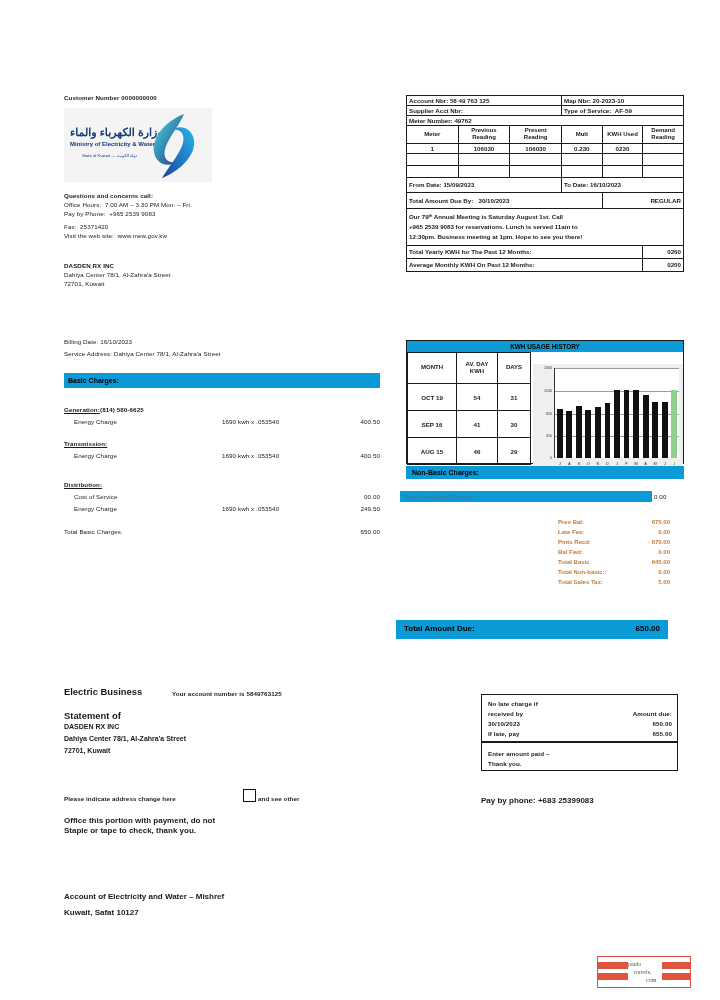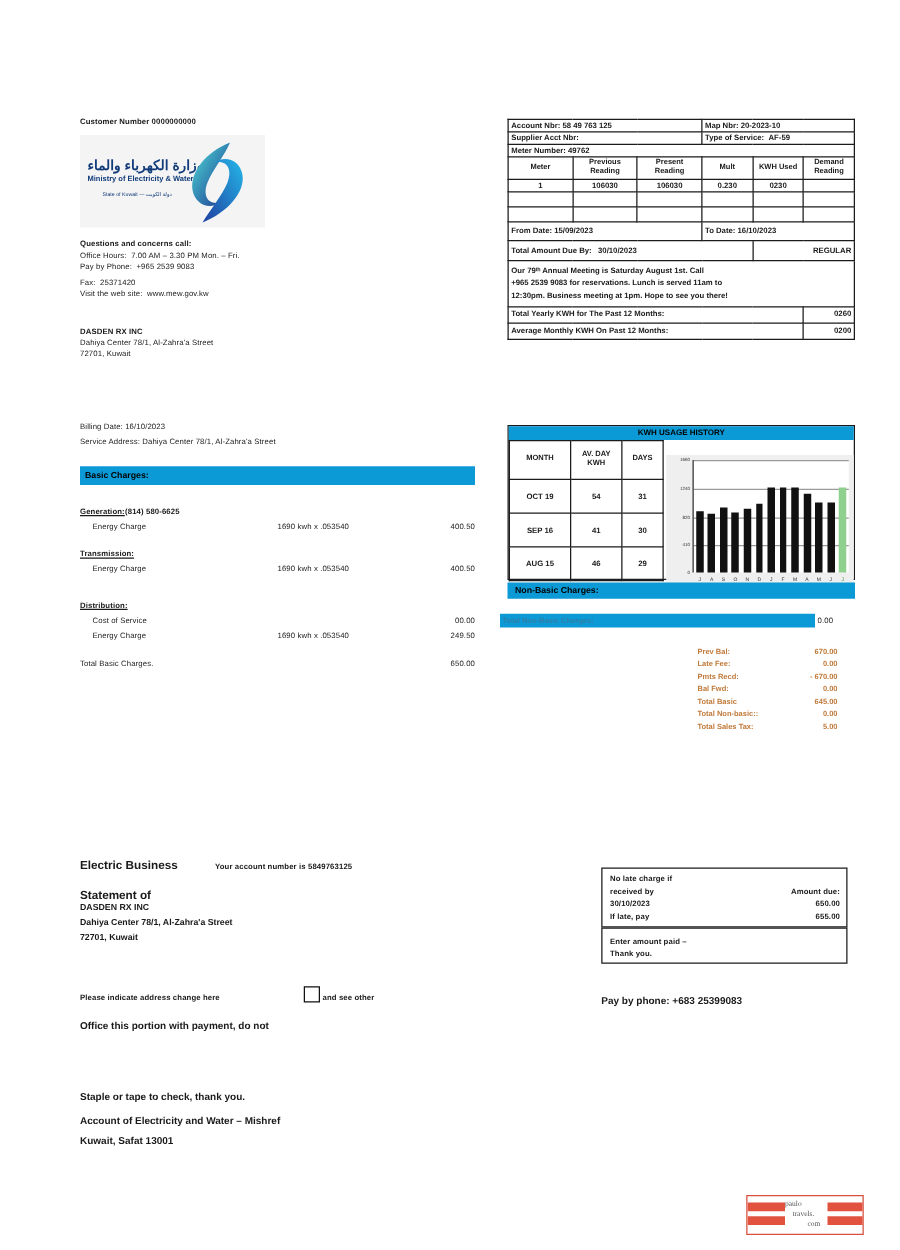--- a/index.html
+++ b/index.html
@@ -353,53 +353,57 @@
       <div style="position: relative; height: 10px; font-size: 6px; color: rgb(192, 122, 58); font-weight: bold;">
         <span style="position: absolute; left: 0px; top: 0px;">Total Non-basic::</span>
         <span style="position: absolute; right: 0px; top: 0px;">0.00</span>
       </div>
       <div style="position: relative; height: 10px; font-size: 6px; color: rgb(192, 122, 58); font-weight: bold;">
         <span style="position: absolute; left: 0px; top: 0px;">Total Sales Tax:</span>
         <span style="position: absolute; right: 0px; top: 0px;">5.00</span>
       </div>
     </div>
 
+  <div class="abs cyan-bar t8" style="left:396px; top:620px; width:272px; height:19px; padding:0 8px; justify-content:space-between;">
+    <span>Total Amount Due:</span>
+    <span>650.00</span>
+  </div>
 
   <div class="abs t9 tb" style="left:64px; top:674px;margin-top:36px;">Statement of</div>
   <div class="abs t9 tb" style="left:64px; top:686px;">Electric Business</div>
   <div class="abs t tb" style="left:172px; top:690px;">Your account number is 5849763125</div>
 
   <div class="abs t7 tb" style="left:64px; top:722px;">DASDEN RX INC</div>
   <div class="abs t7 tb" style="left:64px; top:734px;">Dahiya Center 78/1, Al-Zahra'a Street</div>
   <div class="abs t7 tb" style="left:64px; top:746px;">72701, Kuwait</div>
 
   <div class="abs t tb" style="left:64px; top:795px;">Please indicate address change here</div>
   <span class="abs chkbox" style="left:243px; top:789px;"></span>
   <div class="abs t tb" style="left:258px; top:795px;">and see other</div>
 
   <div class="abs t8 tb" style="left:64px; top:816px;">Office this portion with payment, do not</div>
-  <div class="abs t8 tb" style="left:64px; top:873px;">Staple or tape to check, thank you.</div>
+  <div class="abs t8 tb" style="left:64px; top:826px;">Staple or tape to check, thank you.</div>
 
   <div class="abs outer-box" style="left:481px; top:694px; width:197px; height:48px;">
     <div class="abs t tb" style="left:6px; top:5px;">No late charge if</div>
     <div class="abs t tb" style="left:6px; top:15px;">received by</div>
     <div class="abs t tb right" style="left:100px; top:15px; width:90px;">Amount due:</div>
     <div class="abs t tb" style="left:6px; top:25px;">30/10/2023</div>
     <div class="abs t tb right" style="left:100px; top:25px; width:90px;">650.00</div>
     <div class="abs t tb" style="left:6px; top:35px;">If late, pay</div>
     <div class="abs t tb right" style="left:100px; top:35px; width:90px;">655.00</div>
   </div>
   <div class="abs outer-box" style="left:481px; top:742px; width:197px; height:29px;">
     <div class="abs t tb" style="left:6px; top:7px;">Enter amount paid –</div>
     <div class="abs t tb" style="left:6px; top:17px;">Thank you.</div>
   </div>
   <div class="abs t8 tb" style="left:481px; top:796px;">Pay by phone: +683 25399083</div>
 
   <div class="abs t8 tb" style="left:64px; top:892px;">Account of Electricity and Water – Mishref</div>
-  <div class="abs t8 tb" style="left:64px; top:908px;">Kuwait, Safat  13001</div>
+  <div class="abs t8 tb" style="left:64px; top:908px;">Kuwait, Safat  10127</div>
 
   <div class="abs plogo" style="left:597px; top:956px;">
     <div class="lred" style="left:0; top:5px; width:30px; height:7px;"></div>
     <div class="lred" style="left:0; top:16px; width:30px; height:7px;"></div>
     <div class="lred" style="left:64px; top:5px; width:30px; height:7px;"></div>
     <div class="lred" style="left:64px; top:16px; width:30px; height:7px;"></div>
     <div class="ptxt" style="left:30px; top:4px;">paulo</div>
     <div class="ptxt" style="left:36px; top:12px;">travels.</div>
     <div class="ptxt" style="left:48px; top:20px;">com</div>
   </div>

